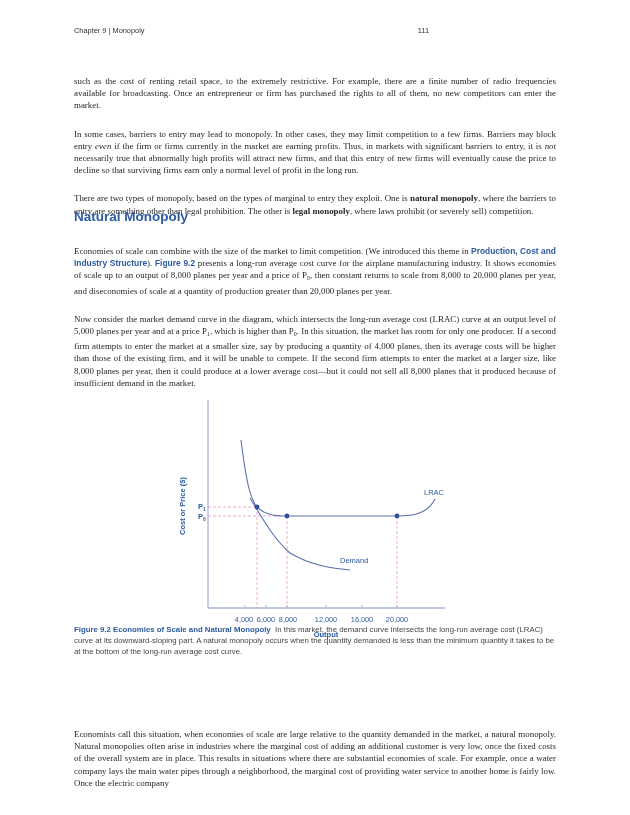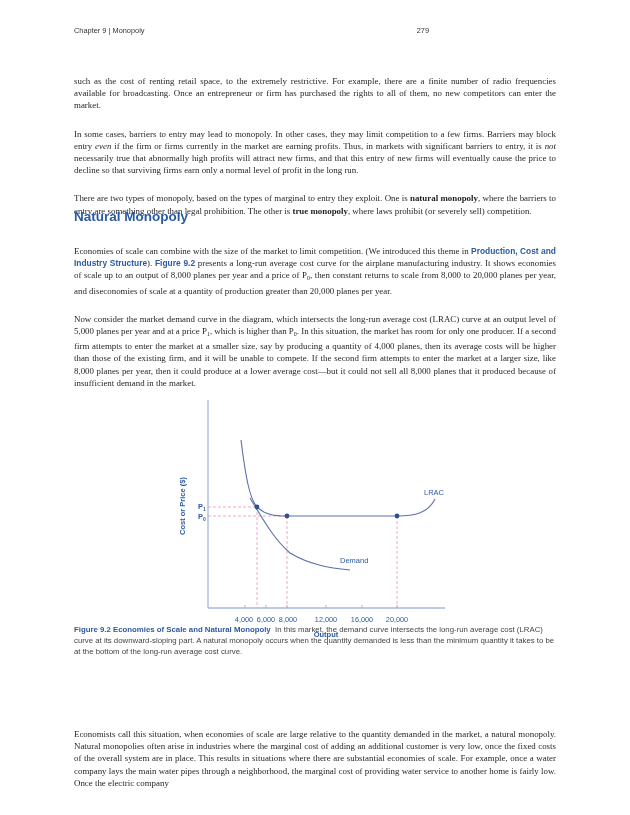--- a/index.html
+++ b/index.html
@@ -23,27 +23,27 @@
     font-family: "Liberation Sans", sans-serif; font-size: 7.8px; line-height: 11px; color: #444; }
   .caption .fig-label { color: #2c5aa0; font-weight: bold; }
 </style>
 </head>
 <body>
 
 <div class="page">
 
   <div class="running-head">
     <span class="left">Chapter 9 | Monopoly</span>
-    <span class="right">279</span>
+    <span class="right">111</span>
   </div>
 
   <div class="body-text" style="top:59px;">
     <p>such as the cost of renting retail space, to the extremely restrictive. For example, there are a finite number of radio frequencies available for broadcasting. Once an entrepreneur or firm has purchased the rights to all of them, no new competitors can enter the market.</p>
     <p><span>In some cases, barriers to entry may lead to monopoly. In other cases, they may limit competition to a few firms. Barriers may block entry </span><em>even</em><span> if the firm or firms currently in the market are earning profits. Thus, in markets with significant barriers to entry, it is </span><em>not</em><span> necessarily true that abnormally high profits will attract new firms, and that this entry of new firms will eventually cause the price to decline so that surviving firms earn only a normal level of profit in the long run.</span></p>
-    <p><span>There are two types of monopoly, based on the types of marginal to entry they exploit. One is </span><strong>natural monopoly</strong><span>, where the barriers to entry are something other than legal prohibition. The other is </span><strong>true monopoly</strong><span>, where laws prohibit (or severely sell) competition.</span></p>
+    <p><span>There are two types of monopoly, based on the types of marginal to entry they exploit. One is </span><strong>natural monopoly</strong><span>, where the barriers to entry are something other than legal prohibition. The other is </span><strong>legal monopoly</strong><span>, where laws prohibit (or severely sell) competition.</span></p>
   </div>
 
   <h2 class="section">Natural Monopoly</h2>
 
   <div class="body-text" style="top:229px;">
     <p><span>Economies of scale can combine with the size of the market to limit competition. (We introduced this theme in </span><a class="link">Production, Cost and Industry Structure</a><span>). </span><a class="link">Figure 9.2</a><span> presents a long-run average cost curve for the airplane manufacturing industry. It shows economies of scale up to an output of 8,000 planes per year and a price of P</span><span class="sub">0</span><span>, then constant returns to scale from 8,000 to 20,000 planes per year, and diseconomies of scale at a quantity of production greater than 20,000 planes per year.</span></p>
     <p><span>Now consider the market demand curve in the diagram, which intersects the long-run average cost (LRAC) curve at an output level of 5,000 planes per year and at a price P</span><span class="sub">1</span><span>, which is higher than P</span><span class="sub">0</span><span>. In this situation, the market has room for only one producer. If a second firm attempts to enter the market at a smaller size, say by producing a quantity of 4,000 planes, then its average costs will be higher than those of the existing firm, and it will be unable to compete. If the second firm attempts to enter the market at a larger size, like 8,000 planes per year, then it could produce at a lower average cost—but it could not sell all 8,000 planes that it produced because of insufficient demand in the market.</span></p>
   </div>
 
   <div class="chart">

